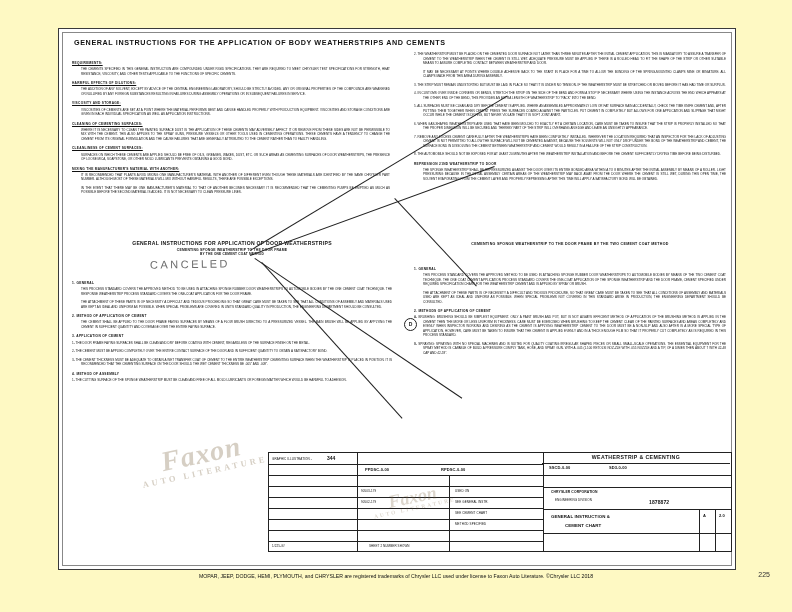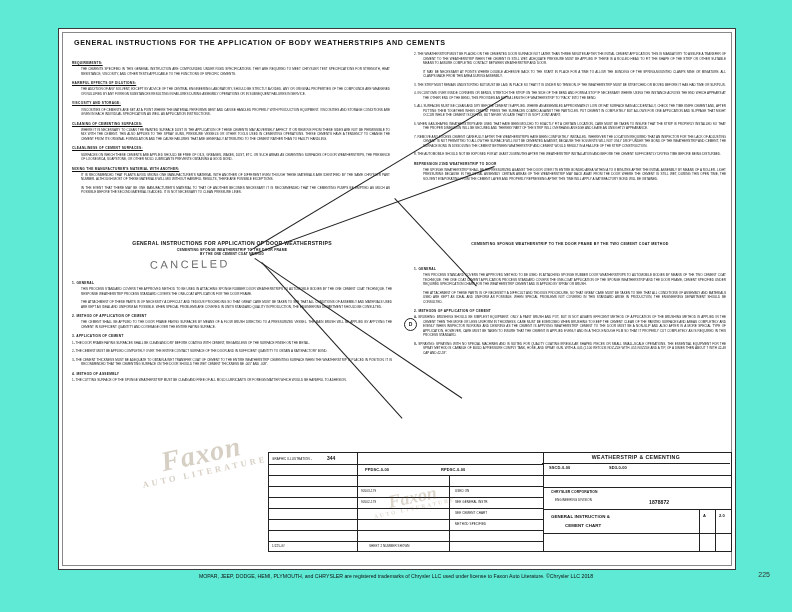--- a/index.html
+++ b/index.html
@@ -6,21 +6,21 @@
   body{
     width:792px;height:612px;
     background:#ffffff;
     font-family:"Liberation Sans", sans-serif;
     color:#111;
     overflow:hidden;
     position:relative;
   }
   .sheet{
     position:absolute;inset:0;
-    background:#5eead4;
+    background:#fef9c3;
   }
   .page-border{
     position:absolute;
     left:58px;top:28px;width:676px;height:540px;
     border:1px solid #3a3a3a;
     background:#ffffff;
   }
   .inner-border{
     position:absolute;
     left:62px;top:32px;width:668px;height:532px;

